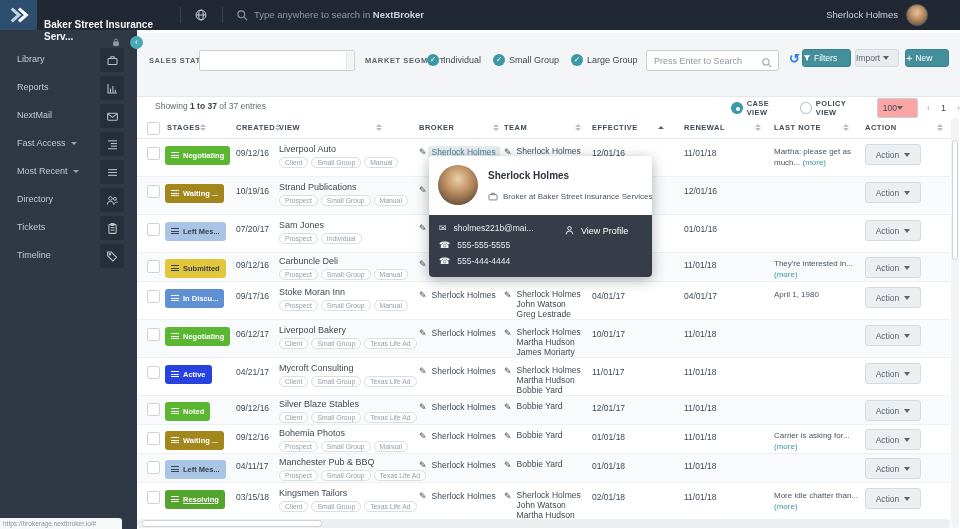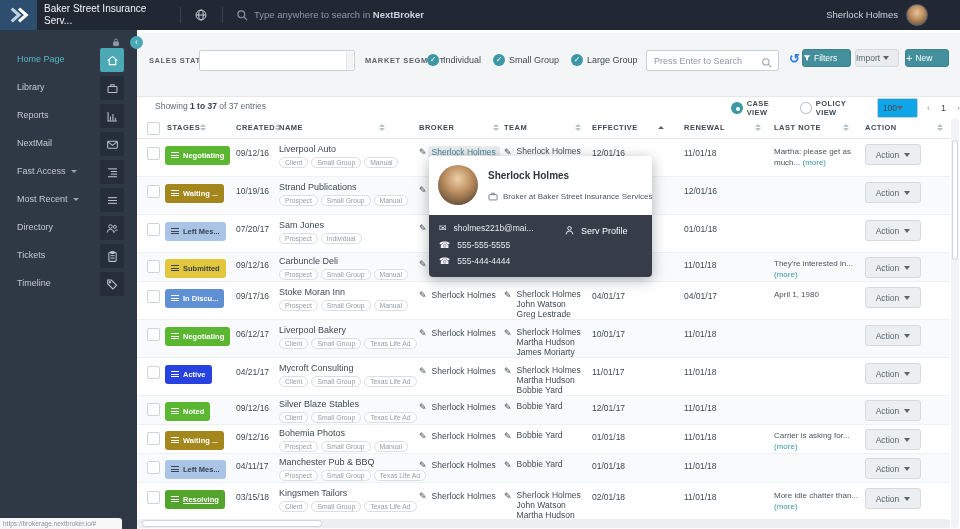--- a/index.html
+++ b/index.html
@@ -2,21 +2,21 @@
 <html><head>
 <meta charset="utf-8">
 <style>
   html,body{margin:0;padding:0;background:#e9ebee;}
   *{box-sizing:border-box;font-family:"Liberation Sans",sans-serif;}
   .screen{position:relative;width:960px;height:529px;background:#fff;overflow:hidden;}
 
   
   .topbar{position:absolute;left:0;top:0;width:960px;height:30px;background:#212834;z-index:30;}
   .logo{position:absolute;left:0;top:0;width:37px;height:30px;background:#2d4e6f;display:flex;align-items:center;justify-content:center;}
-  .apptitle{position:absolute;left:44px;top:3px;width:130px;color:#f2f4f6;font-size:10px;font-weight:normal;line-height:12px;}
+  .apptitle{position:absolute;left:44px;top:19px;width:130px;color:#f2f4f6;font-size:10px;font-weight:bold;line-height:12px;}
   .tb-div{position:absolute;top:7px;width:1px;height:16px;background:#39424e;}
   .tb-ico{position:absolute;top:8px;}
   .tb-search-text{position:absolute;left:254px;top:9px;font-size:9.5px;color:#8f99a4;}
   .tb-search-text b{color:#cdd3da;}
   .tb-user{position:absolute;right:62px;top:9px;font-size:9.5px;color:#cfd5da;}
   .avatar{position:absolute;right:32px;top:4px;width:22px;height:22px;border-radius:50%;
     background:radial-gradient(circle at 50% 38%, #e8c49a 0%, #b98b5e 45%, #4f4032 100%);border:1px solid #55606e;}
 
   
   .sidebar{position:absolute;left:0;top:30px;width:137px;height:499px;background:#2f3845;z-index:20;}
@@ -51,21 +51,21 @@
   .btn-gray{background:#e9ecee;color:#5a646e;border:1px solid #d4dade;}
   .caret-down{display:inline-block;width:0;height:0;border-left:3px solid transparent;border-right:3px solid transparent;border-top:4px solid currentColor;}
 
   .showing{position:absolute;left:18px;top:71px;font-size:8.5px;color:#5f6a74;}
   .showing b{color:#37424d;}
   .viewctl{position:absolute;left:594px;top:68px;display:flex;align-items:center;gap:9px;}
   .radio-lab{display:flex;align-items:center;gap:4px;font-size:7.5px;font-weight:bold;color:#3e4a55;letter-spacing:.4px;cursor:pointer;}
   .radio{width:12px;height:12px;border-radius:50%;border:1px solid #b9c1c9;background:#fff;}
   .radio.sel{background:#3d98a5;border-color:#3d98a5;position:relative;}
   .radio.sel::after{content:"";position:absolute;left:4px;top:4px;width:4px;height:4px;border-radius:50%;background:#fff;}
-  .pagesize{width:42px;height:20px;border:1px solid #c9cfd5;border-radius:2px;background:#0ea5e9;font-size:8.5px;color:#3e4a55;display:flex;align-items:center;padding:0 5px;cursor:pointer;}
+  .pagesize{width:42px;height:20px;border:1px solid #c9cfd5;border-radius:2px;background:#fca5a5;font-size:8.5px;color:#3e4a55;display:flex;align-items:center;padding:0 5px;cursor:pointer;}
   .pager{display:flex;align-items:center;gap:11px;font-size:9px;color:#8f99a4;}
   .pager .cur{color:#3e4a55;}
 
   
   .thead{position:absolute;left:0;top:88px;width:813px;height:21px;border-bottom:1px solid #e2e6e9;background:#fff;}
   .hcell{position:absolute;top:5px;font-size:7.5px;font-weight:bold;color:#3e4a55;letter-spacing:.5px;display:flex;gap:0;align-items:center;}
   .sort{display:inline-flex;flex-direction:column;gap:1px;}
   .tri-u{width:0;height:0;border-left:3px solid transparent;border-right:3px solid transparent;border-bottom:3.5px solid #b6bec6;}
   .tri-d{width:0;height:0;border-left:3px solid transparent;border-right:3px solid transparent;border-top:3.5px solid #b6bec6;}
   .tri-u.on{border-bottom-color:#5a646e;}
@@ -158,29 +158,20 @@
 
   <div class="sidebar">
     <span class="side-lock">
       <svg width="10" height="11" viewBox="0 0 16 16" fill="none" stroke="#8f99a4" stroke-width="1.5">
         <rect x="4" y="7" width="8" height="6" rx="1" fill="#8f99a4"></rect>
           <path d="M5.5 7 V5 a2.5 2.5 0 0 1 5 0 V7"></path>
       </svg>
     </span>
     <div class="collapse-btn">‹</div>
     <div class="nav">
-        <div class="nav-item active">
-          <span class="nav-label">Home Page</span>
-          <span class="nav-iconbox">
-            <svg width="13" height="13" viewBox="0 0 16 16" fill="none" stroke="#ffffff" stroke-width="1.4">
-              <path d="M2 8.2 L8 3 L14 8.2"></path>
-              <path d="M4 7.2 V13 H12 V7.2"></path>
-            </svg>
-          </span>
-        </div>
         <div class="nav-item">
           <span class="nav-label">Library</span>
           <span class="nav-iconbox">
             <svg width="13" height="13" viewBox="0 0 16 16" fill="none" stroke="#b9c1ca" stroke-width="1.3">
               <rect x="2.5" y="5.5" width="11" height="7.5" rx="1"></rect>
               <path d="M6 5.5 V3.5 H10 V5.5"></path>
             </svg>
           </span>
         </div>
         <div class="nav-item">
@@ -339,21 +330,21 @@
           </span>
         </span>
       <span class="hcell" style="left:99px">
           <span>CREATED</span>
           <span class="sort">
             <span class="tri-u"></span>
             <span class="tri-d"></span>
           </span>
         </span>
       <span class="hcell" style="left:142px">
-          <span>NAME</span>
+          <span>VIEW</span>
           <span class="sort" style="margin-left:76px">
             <span class="tri-u"></span>
             <span class="tri-d"></span>
           </span>
         </span>
       <span class="hcell" style="left:282px">
           <span>BROKER</span>
           <span class="sort" style="margin-left:38px">
             <span class="tri-u"></span>
             <span class="tri-d"></span>
@@ -799,21 +790,21 @@
           </div>
         <div class="pline" style="top:41px">
             <span class="picon">☎</span>
             <span>555-444-4444</span>
           </div>
         <div class="pview">
           <svg width="11" height="11" viewBox="0 0 16 16" fill="none" stroke="#fff" stroke-width="1.3">
             <circle cx="8" cy="4.8" r="2.6"></circle>
               <path d="M3.2 13.5 a4.8 4.8 0 0 1 9.6 0"></path>
           </svg>
-          <span>Serv Profile</span>
+          <span>View Profile</span>
         </div>
       </div>
     </div>
 
     <div class="hscroll">
         <div class="hthumb"></div>
       </div>
     <div class="vscroll">
         <div class="vthumb"></div>
       </div>

